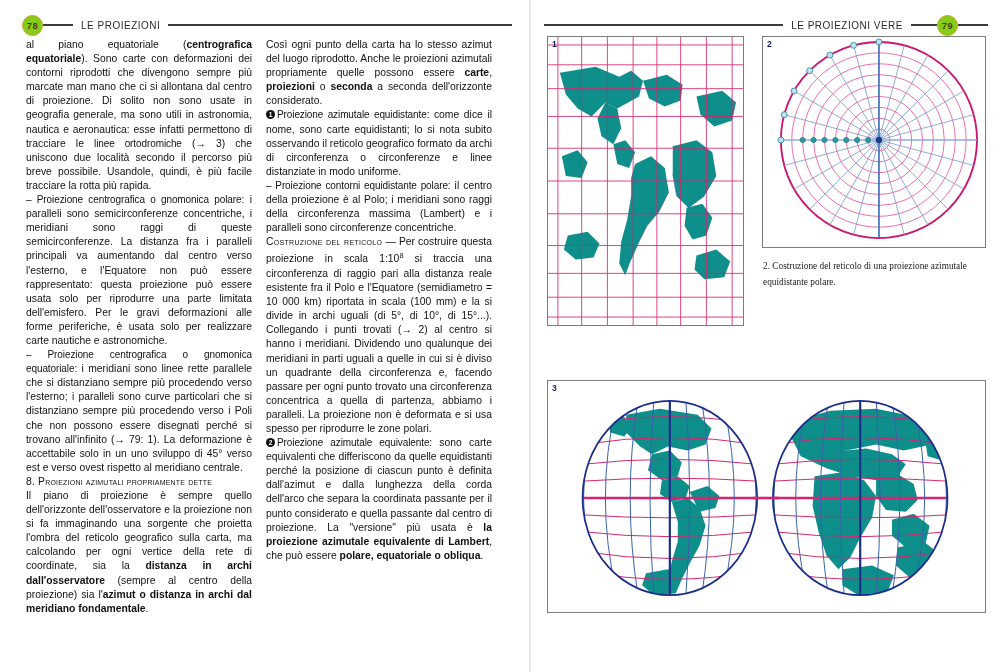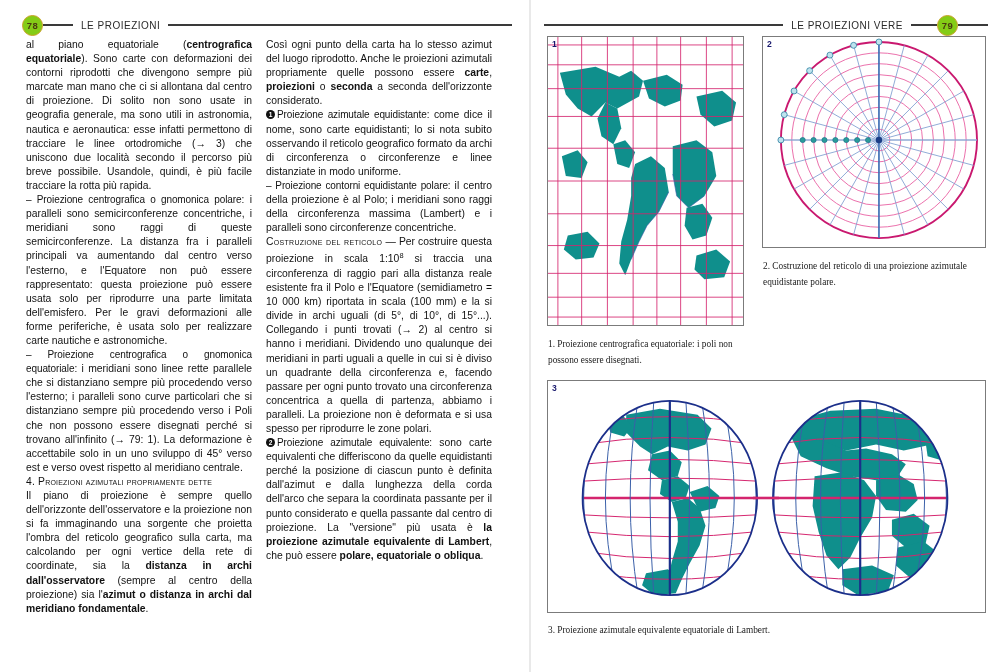--- a/index.html
+++ b/index.html
@@ -109,21 +109,21 @@
 
     <div class="cols">
 
       <div class="col">
         <p><span>al piano equatoriale (</span><b>centrografica equatoriale</b><span>). Sono carte con deformazioni dei contorni riprodotti che divengono sempre più marcate man mano che ci si allontana dal centro di proiezione. Di solito non sono usate in geografia generale, ma sono utili in astronomia, nautica e aeronautica: esse infatti permettono di trac­ciare le </span><span class="tight">linee ortodromiche</span><span> (→ 3) che uniscono due località secondo il percorso più breve possibile. Usandole, quindi, è più facile tracciare la rotta più rapida.</span></p>
 
         <p><span class="tight">– Proiezione centrografica o gnomonica polare:</span><span> i paralleli sono semicirconferenze concentriche, i meridiani sono raggi di queste semicirconferenze. La distanza fra i paralleli principali va aumentando dal centro verso l'esterno, e l'Equatore non può essere rappresentato: questa proiezione può essere usata solo per riprodurre una parte limitata dell'emisfero. Per le gravi deformazioni alle forme periferiche, è usata solo per realizzare carte nautiche e astronomiche.</span></p>
 
         <p><span class="tight">– Proiezione centrografica o gnomonica equatoriale:</span><span> i meridiani sono linee rette parallele che si distanziano sempre più procedendo verso l'esterno; i paralleli sono curve particolari che si distanziano sempre più procedendo verso i Poli che non possono essere disegnati perché si trovano all'infinito (→ 79: 1). La deformazione è accettabile solo in un uno sviluppo di 45° verso est e verso ovest rispetto al meridiano centrale.</span></p>
 
-        <p class="sechead">4. Proiezioni azimutali propriamente dette</p>
+        <p class="sechead">8. Proiezioni azimutali propriamente dette</p>
 
         <p><span>Il piano di proiezione è sempre quello dell'orizzonte dell'osservatore e la proiezione non si fa immaginando una sorgente che proietta l'ombra del reticolo geografico sulla carta, ma calcolando per ogni vertice della rete di coordinate, sia la </span><b>distanza in archi dall'osservatore</b><span> (sempre al centro della proiezione) sia l'</span><b>azimut o distanza in archi dal meridiano fondamentale</b><span>.</span></p>
       </div>
 
       <div class="col">
         <p><span>Così ogni punto della carta ha lo stesso azimut del luogo riprodotto. Anche le proiezioni azimutali propriamente quelle possono essere </span><b>carte</b><span>, </span><b>proiezioni</b><span> o </span><b>seconda</b><span> a seconda dell'orizzonte considerato.</span></p>
 
         <p><span class="bullet">1</span><span class="tight">Proiezione azimutale equidistante:</span><span> come dice il nome, sono carte equidistanti; lo si nota subito osservando il reticolo geografico formato da archi di circonferenza o circonferenze e linee distanziate in modo uniforme.</span></p>
 
         <p><span class="tight">– Proiezione contorni equidistante polare:</span><span> il centro della proiezione è al Polo; i meridiani sono raggi della circonferenza massima (Lambert) e i paralleli sono circonferenze concentriche.</span></p>
@@ -364,17 +364,15 @@
           <path d="M388 34 Q414 118 388 202"></path>
         </g>
         <line x1="314" y1="16" x2="314" y2="220" stroke="#1b2f8a" stroke-width="2.2"></line>
       </g>
       <ellipse cx="314" cy="118" rx="88" ry="98" fill="none" stroke="#1b2f8a" stroke-width="1.8"></ellipse>
 
       <line x1="206" y1="118" x2="232" y2="118" stroke="#d4256e" stroke-width="2.6"></line>
     </svg>
   </div>
 
-  <div class="figcap" id="cap1">1. Proiezione centrografica equatoriale: i poli non possono essere disegnati.</div>
   <div class="figcap" id="cap2">2. Costruzione del reticolo di una proiezione azimutale equidistante polare.</div>
-  <div class="figcap" id="cap3">3. Proiezione azimutale equivalente equatoriale di Lambert.</div>
 
 </div>
 
 </body></html>

